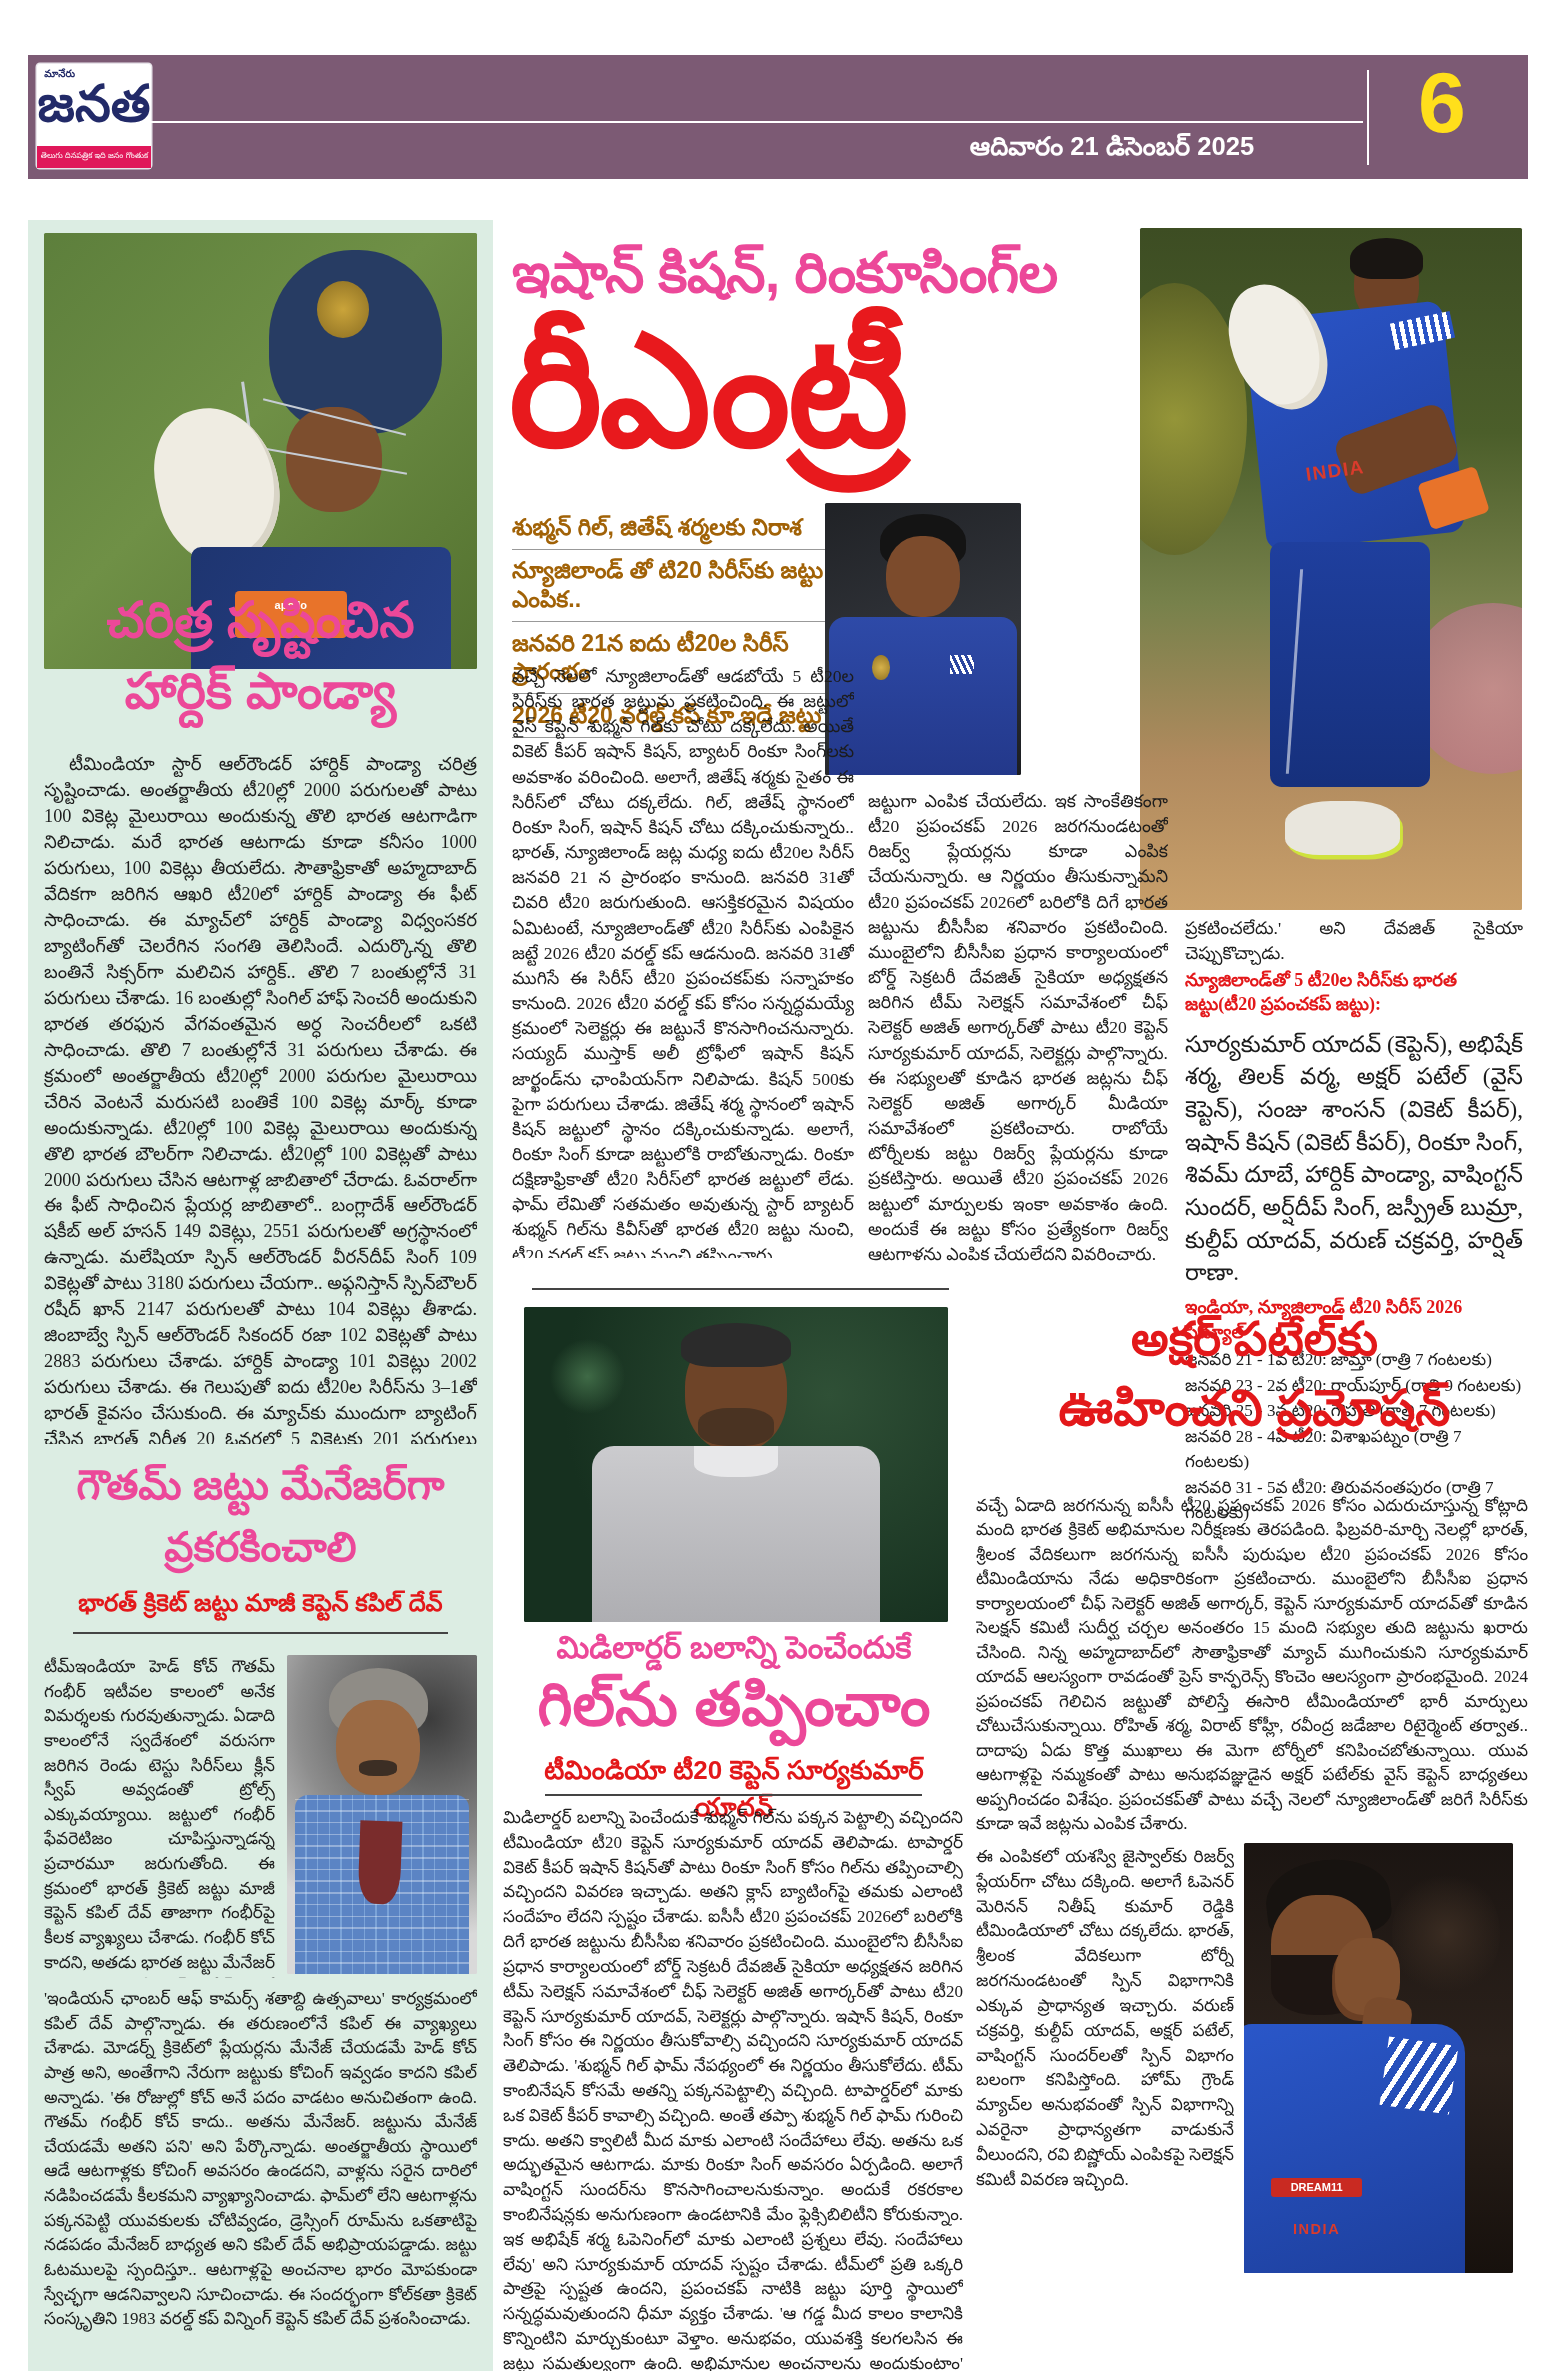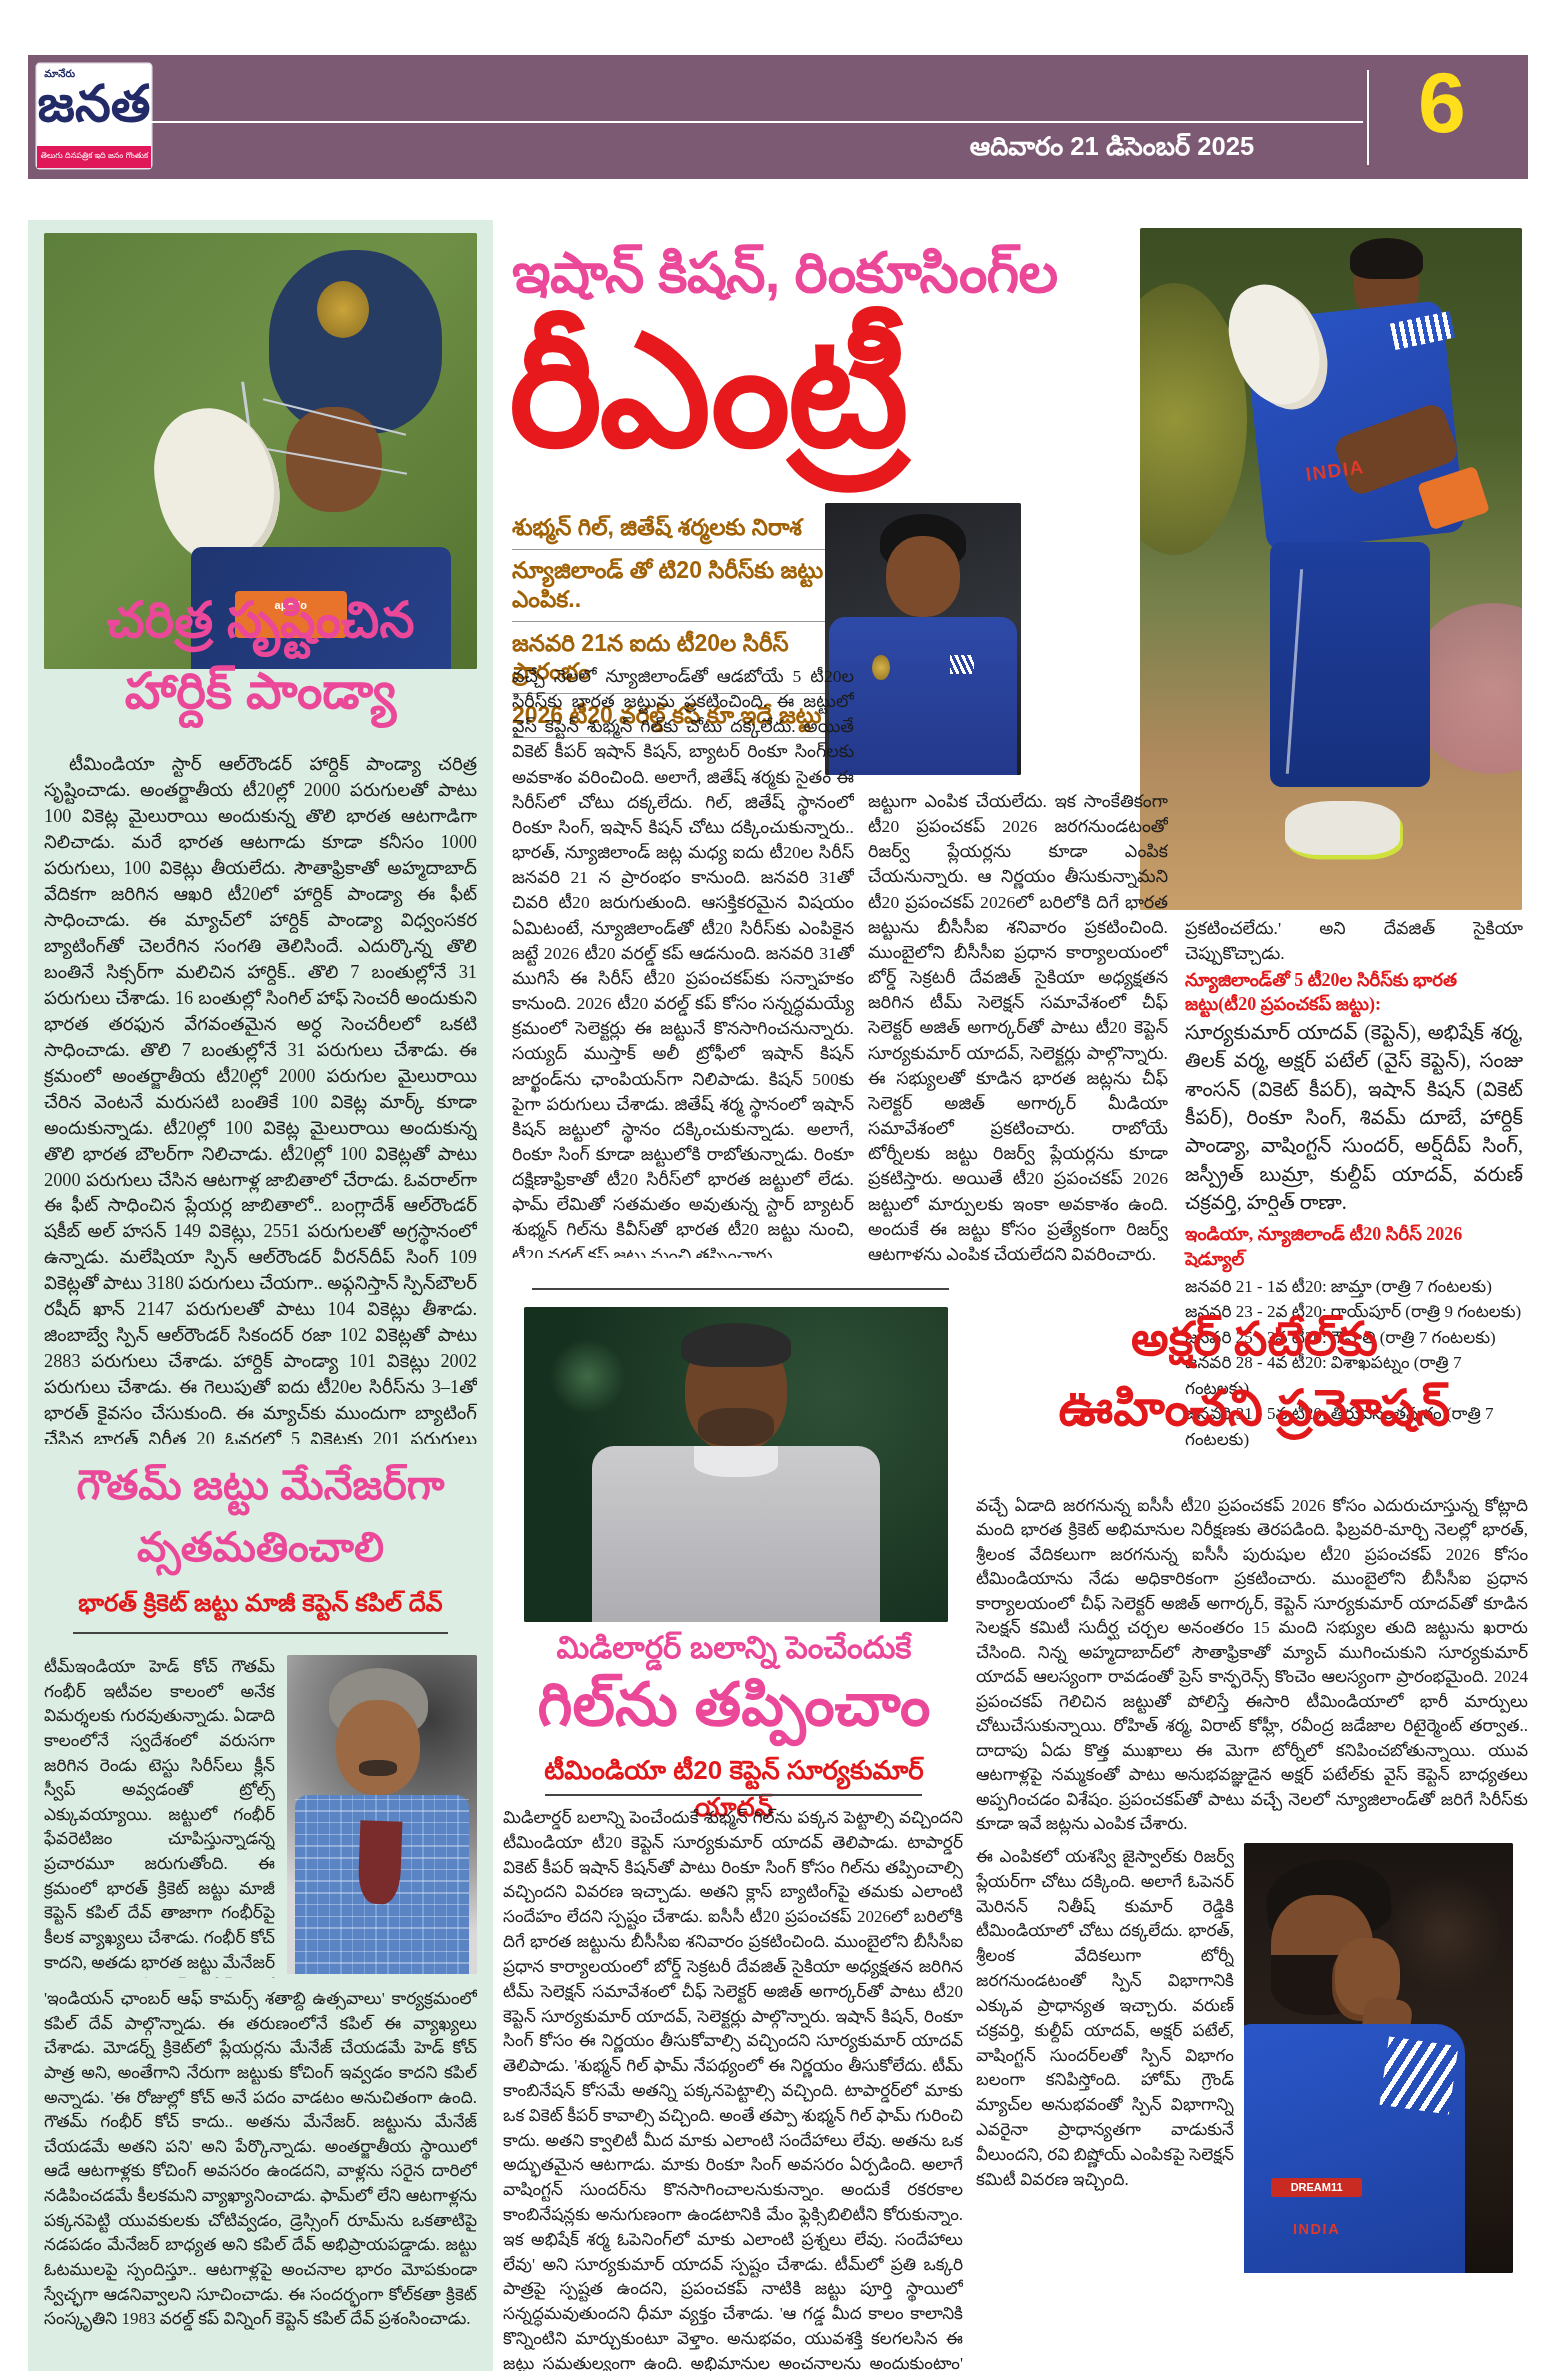--- a/index.html
+++ b/index.html
@@ -57,21 +57,21 @@
     <div style="left:44%;top:82%;width:26%;height:11%;background:#e8732a;border-radius:4.4px;"></div>
     <div class="center" style="left:44%;top:84%;width:26%;font-size:11px;color:#ffffff;font-weight:bold;">apollo</div>
   </div>
 
   <div class="abs headline center" style="left:44px;top:591px;width:433px;font-size:50px;">చరిత్ర సృష్టించిన</div>
   <div class="abs headline center" style="left:44px;top:662px;width:433px;font-size:50px;">హార్దిక్ పాండ్యా</div>
 
   <div class="abs body-txt" style="left:44px;top:752px;width:433px;height:692px;font-size:18.3px;line-height:1.42;text-indent:25px;">టీమిండియా స్టార్ ఆల్‌రౌండర్ హార్దిక్ పాండ్యా చరిత్ర సృష్టించాడు. అంతర్జాతీయ టీ20ల్లో 2000 పరుగులతో పాటు 100 వికెట్ల మైలురాయి అందుకున్న తొలి భారత ఆటగాడిగా నిలిచాడు. మరే భారత ఆటగాడు కూడా కనీసం 1000 పరుగులు, 100 వికెట్లు తీయలేదు. సౌతాఫ్రికాతో అహ్మదాబాద్ వేదికగా జరిగిన ఆఖరి టీ20లో హార్దిక్ పాండ్యా ఈ ఫీట్ సాధించాడు. ఈ మ్యాచ్‌లో హార్దిక్ పాండ్యా విధ్వంసకర బ్యాటింగ్‌తో చెలరేగిన సంగతి తెలిసిందే. ఎదుర్కొన్న తొలి బంతినే సిక్సర్‌గా మలిచిన హార్దిక్.. తొలి 7 బంతుల్లోనే 31 పరుగులు చేశాడు. 16 బంతుల్లో సింగిల్ హాఫ్ సెంచరీ అందుకుని భారత తరఫున వేగవంతమైన అర్ధ సెంచరీలలో ఒకటి సాధించాడు. తొలి 7 బంతుల్లోనే 31 పరుగులు చేశాడు. ఈ క్రమంలో అంతర్జాతీయ టీ20ల్లో 2000 పరుగుల మైలురాయి చేరిన వెంటనే మరుసటి బంతికే 100 వికెట్ల మార్క్ కూడా అందుకున్నాడు. టీ20ల్లో 100 వికెట్ల మైలురాయి అందుకున్న తొలి భారత బౌలర్‌గా నిలిచాడు. టీ20ల్లో 100 వికెట్లతో పాటు 2000 పరుగులు చేసిన ఆటగాళ్ల జాబితాలో చేరాడు. ఓవరాల్‌గా ఈ ఫీట్ సాధించిన ప్లేయర్ల జాబితాలో.. బంగ్లాదేశ్ ఆల్‌రౌండర్ షకీబ్ అల్ హసన్ 149 వికెట్లు, 2551 పరుగులతో అగ్రస్థానంలో ఉన్నాడు. మలేషియా స్పిన్ ఆల్‌రౌండర్ వీరన్‌దీప్ సింగ్ 109 వికెట్లతో పాటు 3180 పరుగులు చేయగా.. అఫ్గనిస్తాన్ స్పిన్‌బౌలర్ రషీద్ ఖాన్ 2147 పరుగులతో పాటు 104 వికెట్లు తీశాడు. జింబాబ్వే స్పిన్ ఆల్‌రౌండర్ సికందర్ రజా 102 వికెట్లతో పాటు 2883 పరుగులు చేశాడు. హార్దిక్ పాండ్యా 101 వికెట్లు 2002 పరుగులు చేశాడు. ఈ గెలుపుతో ఐదు టీ20ల సిరీస్‌ను 3–1తో భారత్ కైవసం చేసుకుంది. ఈ మ్యాచ్‌కు ముందుగా బ్యాటింగ్ చేసిన భారత్ నిర్ణీత 20 ఓవర్లలో 5 వికెట్లకు 201 పరుగులు చేసింది. తిలక్ వర్మ(42 బంతుల్లో 10 ఫోర్లు, సిక్సర్ 73), హార్దిక్(25 బంతుల్లో 5 ఫోర్లు, 5 సిక్సర్లతో 63) చెలరేగారు. అనంతరం సౌతాఫ్రికా నిర్ణీత 20 ఓవర్లలో 8 వికెట్లకు 201 పరుగులకే పరిమితమైంది. క్వింటన్ డికాక్(35 బంతుల్లో 9 ఫోర్లు, 3 సిక్సర్లతో 65) ఒక్కడే పోరాడాడు. చివరి వరకు ఆడిన మిచెల్ బ్రెవిస్(17 బంతుల్లో 2 ఫోర్లు, 2 సిక్సర్లతో 31) రాణించాడు. బౌలింగ్‌లో హార్దిక్ మూడు వికెట్లతో చెలరేగగా, అర్ష్‌దీప్ సింగ్, హార్దిక్ పాండ్యా చెరో వికెట్ తీశారు. జస్ప్రీత్ బుమ్రా(2/17) రెండు వికెట్లు పడగొట్టాడు.</div>
 
   <div class="abs headline center" style="left:44px;top:1462px;width:433px;font-size:41px;">గౌతమ్ జట్టు మేనేజర్‌గా</div>
-  <div class="abs headline center" style="left:44px;top:1524px;width:433px;font-size:41px;">వ్సతమతించాలి</div>
+  <div class="abs headline center" style="left:44px;top:1524px;width:433px;font-size:41px;">వ్రకరకించాలి</div>
   <div class="abs center red" style="left:44px;top:1589px;width:433px;font-size:24px;font-weight:bold;">భారత్ క్రికెట్ జట్టు మాజీ కెప్టెన్ కపిల్ దేవ్</div>
   <div class="abs rule" style="left:73px;top:1632px;width:375px;height:1.5px;"></div>
 
   <div class="ph" style="left:287px;top:1655px;width:190px;height:319px;background:radial-gradient(circle at 75% 20%,#3c3c3c,#8d8d8d 45%,#d9d9d9 75%);">
     <div style="left:22%;top:4%;width:52%;height:22%;background:#8f8c86;border-radius:50% 50% 40% 40%;"></div>
     <div style="left:26%;top:14%;width:44%;height:30%;background:#9b6a44;border-radius:46%;"></div>
     <div style="left:38%;top:33%;width:20%;height:5%;background:#3c2e24;border-radius:40%;"></div>
     <div style="left:4%;top:44%;width:92%;height:56%;border-radius:13px 13px 0 0;background:repeating-linear-gradient(90deg,#5b84c4 0 10.2px,#7ba3d8 10.2px 11.7px),#5b84c4;"></div>
     <div style="left:4%;top:44%;width:92%;height:56%;background:repeating-linear-gradient(0deg,transparent 0 10.2px,rgba(255,255,255,.35) 10.2px 11.7px);"></div>
     <div style="left:38%;top:52%;width:22%;height:26%;background:#7a2c2c;border-radius:0 0 40% 40%;transform:rotate(2deg);"></div>
@@ -113,21 +113,21 @@
     <div style="left:24%;top:56%;width:9%;height:9%;background:radial-gradient(circle,#d7b24a,#8f7020);border-radius:50%;"></div>
     <div style="left:64%;top:56%;width:12%;height:7%;background:repeating-linear-gradient(65deg,#fff 0 2.9px,transparent 2.9px 5.9px);"></div>
   </div>
 
   <div class="abs body-txt" style="left:512px;top:664px;width:342px;height:594px;font-size:17.6px;line-height:1.43;">వచ్చే నెలలో న్యూజిలాండ్‌తో ఆడబోయే 5 టీ20ల సిరీస్‌కు భారత జట్టును ప్రకటించింది. ఈ జట్టులో వైస్ కెప్టెన్ శుభ్మన్ గిల్‌కు చోటు దక్కలేదు. అయితే వికెట్ కీపర్ ఇషాన్ కిషన్, బ్యాటర్ రింకూ సింగ్‌లకు అవకాశం వరించింది. అలాగే, జితేష్ శర్మకు సైతం ఈ సిరీస్‌లో చోటు దక్కలేదు. గిల్, జితేష్ స్థానంలో రింకూ సింగ్, ఇషాన్ కిషన్ చోటు దక్కించుకున్నారు.. భారత్, న్యూజిలాండ్ జట్ల మధ్య ఐదు టీ20ల సిరీస్ జనవరి 21 న ప్రారంభం కానుంది. జనవరి 31తో చివరి టీ20 జరుగుతుంది. ఆసక్తికరమైన విషయం ఏమిటంటే, న్యూజిలాండ్‌తో టీ20 సిరీస్‌కు ఎంపికైన జట్టే 2026 టీ20 వరల్డ్ కప్ ఆడనుంది. జనవరి 31తో ముగిసే ఈ సిరీస్ టీ20 ప్రపంచకప్‌కు సన్నాహకం కానుంది. 2026 టీ20 వరల్డ్ కప్ కోసం సన్నద్ధమయ్యే క్రమంలో సెలెక్టర్లు ఈ జట్టునే కొనసాగించనున్నారు. సయ్యద్ ముస్తాక్ అలీ ట్రోఫీలో ఇషాన్ కిషన్ జార్ఖండ్‌ను ఛాంపియన్‌గా నిలిపాడు. కిషన్ 500కు పైగా పరుగులు చేశాడు. జితేష్ శర్మ స్థానంలో ఇషాన్ కిషన్ జట్టులో స్థానం దక్కించుకున్నాడు. అలాగే, రింకూ సింగ్ కూడా జట్టులోకి రాబోతున్నాడు. రింకూ దక్షిణాఫ్రికాతో టీ20 సిరీస్‌లో భారత జట్టులో లేడు. ఫామ్ లేమితో సతమతం అవుతున్న స్టార్ బ్యాటర్ శుభ్మన్ గిల్‌ను కివీస్‌తో భారత టీ20 జట్టు నుంచి, టీ20 వరల్డ్ కప్ జట్టు నుంచి తప్పించారు.</div>
   <div class="abs body-txt" style="left:868px;top:789px;width:300px;height:472px;font-size:17.6px;line-height:1.43;text-indent:0;">జట్టుగా ఎంపిక చేయలేదు. ఇక సాంకేతికంగా టీ20 ప్రపంచకప్ 2026 జరగనుండటంతో రిజర్వ్ ప్లేయర్లను కూడా ఎంపిక చేయనున్నారు. ఆ నిర్ణయం తీసుకున్నామని టీ20 ప్రపంచకప్ 2026లో బరిలోకి దిగే భారత జట్టును బీసీసీఐ శనివారం ప్రకటించింది. ముంబైలోని బీసీసీఐ ప్రధాన కార్యాలయంలో బోర్డ్ సెక్రటరీ దేవజిత్ సైకియా అధ్యక్షతన జరిగిన టీమ్ సెలెక్షన్ సమావేశంలో చీఫ్ సెలెక్టర్ అజిత్ అగార్కర్‌తో పాటు టీ20 కెప్టెన్ సూర్యకుమార్ యాదవ్, సెలెక్టర్లు పాల్గొన్నారు. ఈ సభ్యులతో కూడిన భారత జట్లను చీఫ్ సెలెక్టర్ అజిత్ అగార్కర్ మీడియా సమావేశంలో ప్రకటించారు. రాబోయే టోర్నీలకు జట్టు రిజర్వ్ ప్లేయర్లను కూడా ప్రకటిస్తారు. అయితే టీ20 ప్రపంచకప్ 2026 జట్టులో మార్పులకు ఇంకా అవకాశం ఉంది. అందుకే ఈ జట్టు కోసం ప్రత్యేకంగా రిజర్వ్ ఆటగాళ్లను ఎంపిక చేయలేదని వివరించారు.</div>
 
   <div class="abs" style="left:1185px;top:916px;width:338px;height:381px;">
     <div class="body-txt" style="font-size:17.6px;line-height:1.4;">ప్రకటించలేదు.' అని దేవజిత్ సైకియా చెప్పుకొచ్చాడు.</div>
     <div class="red" style="font-size:18px;font-weight:bold;line-height:1.35;margin-top:2.9px;font-family:'Liberation Serif','DejaVu Serif',serif;">న్యూజిలాండ్‌తో 5 టీ20ల సిరీస్‌కు భారత జట్టు(టీ20 ప్రపంచకప్ జట్టు):</div>
-    <div class="body-txt" style="font-size:20px;line-height:1.42;margin-top:1px;">సూర్యకుమార్ యాదవ్ (కెప్టెన్), అభిషేక్ శర్మ, తిలక్ వర్మ, అక్షర్ పటేల్ (వైస్ కెప్టెన్), సంజు శాంసన్ (వికెట్ కీపర్), ఇషాన్ కిషన్ (వికెట్ కీపర్), రింకూ సింగ్, శివమ్ దూబే, హార్దిక్ పాండ్యా, వాషింగ్టన్ సుందర్, అర్ష్‌దీప్ సింగ్, జస్ప్రీత్ బుమ్రా, కుల్దీప్ యాదవ్, వరుణ్ చక్రవర్తి, హర్షిత్ రాణా.</div>
+    <div class="body-txt" style="font-size:23px;line-height:1.42;margin-top:12px;">సూర్యకుమార్ యాదవ్ (కెప్టెన్), అభిషేక్ శర్మ, తిలక్ వర్మ, అక్షర్ పటేల్ (వైస్ కెప్టెన్), సంజు శాంసన్ (వికెట్ కీపర్), ఇషాన్ కిషన్ (వికెట్ కీపర్), రింకూ సింగ్, శివమ్ దూబే, హార్దిక్ పాండ్యా, వాషింగ్టన్ సుందర్, అర్ష్‌దీప్ సింగ్, జస్ప్రీత్ బుమ్రా, కుల్దీప్ యాదవ్, వరుణ్ చక్రవర్తి, హర్షిత్ రాణా.</div>
     <div class="red" style="font-size:18px;font-weight:bold;margin-top:7.3px;font-family:'Liberation Serif','DejaVu Serif',serif;">ఇండియా, న్యూజిలాండ్ టీ20 సిరీస్ 2026 షెడ్యూల్</div>
     <div style="font-size:17px;line-height:1.5;font-family:'Liberation Serif','DejaVu Serif',serif;color:#1c1c1c;">
       <div>జనవరి 21 - 1వ టీ20: జామ్తా (రాత్రి 7 గంటలకు)</div>
       <div>జనవరి 23 - 2వ టీ20: రాయ్‌పూర్ (రాత్రి 9 గంటలకు)</div>
       <div>జనవరి 25 - 3వ టీ20: గౌహతి (రాత్రి 7 గంటలకు)</div>
       <div>జనవరి 28 - 4వ టీ20: విశాఖపట్నం (రాత్రి 7 గంటలకు)</div>
       <div>జనవరి 31 - 5వ టీ20: తిరువనంతపురం (రాత్రి 7 గంటలకు)</div>
     </div>
   </div>
 

